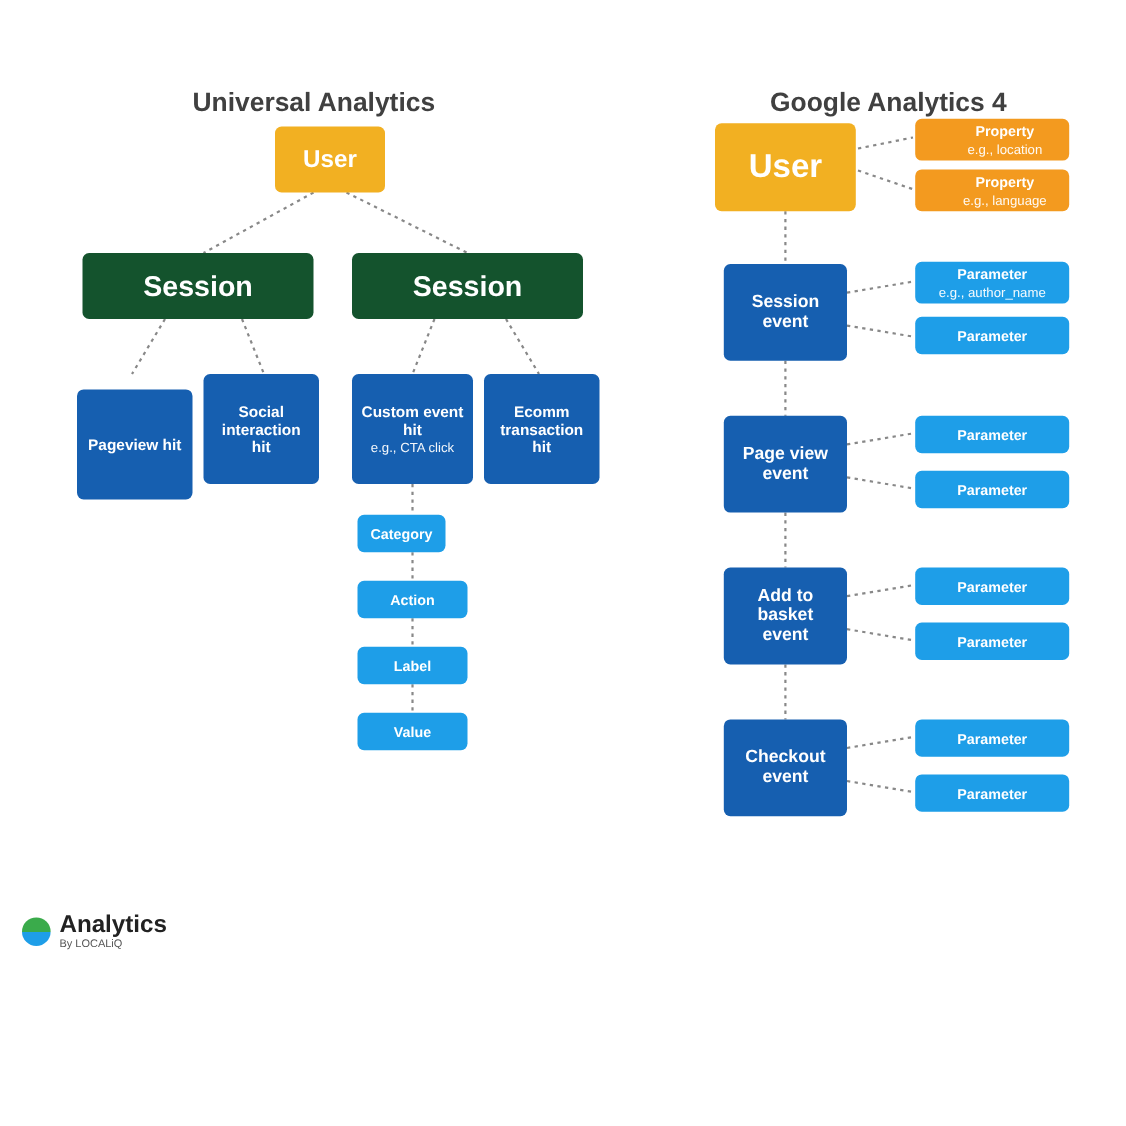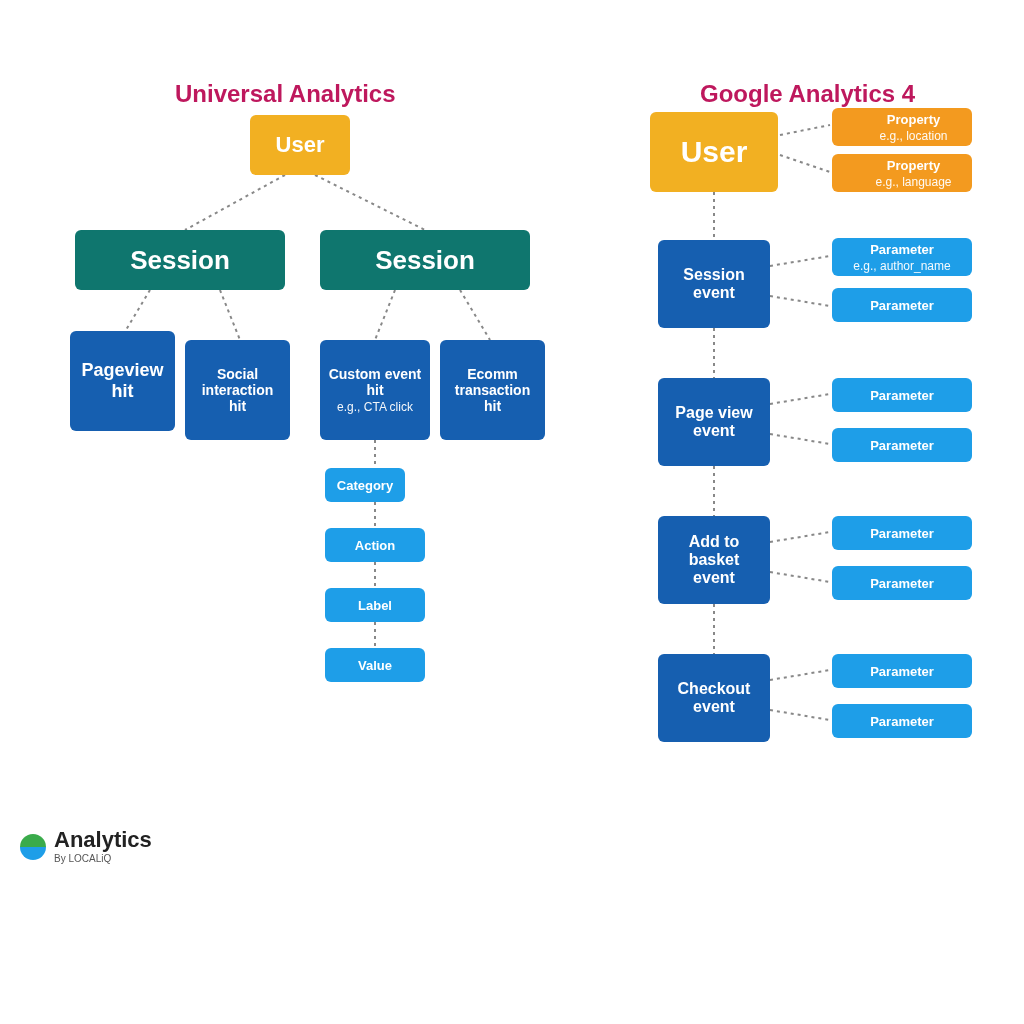--- a/index.html
+++ b/index.html
@@ -13,21 +13,21 @@
     overflow: hidden;
   }
   .canvas {
     position: relative;
     width: 1024px;
     height: 1024px;
   }
   .title {
     position: absolute;
     font-weight: 700;
-    color: #be185d;
+    color: #404040;
     font-size: 24px;
   }
   .box {
     position: absolute;
     border-radius: 6px;
     color: #fff;
     display: flex;
     flex-direction: column;
     align-items: center;
     justify-content: center;
@@ -37,21 +37,21 @@
     padding: 6px 8px;
   }
   .box .sub {
     font-weight: 400;
     font-size: 12px;
     opacity: 0.95;
     margin-top: 2px;
   }
   .yellow { background: #f2b022; }
   .orange { background: #f39a1f; padding-left: 31px; }
-  .green  { background: #0f766e; }
+  .green  { background: #14532d; }
   .dblue  { background: #165fb0; }
   .lblue  { background: #1e9ee8; }
   svg.connectors {
     position: absolute;
     left: 0; top: 0;
     width: 1024px; height: 1024px;
     pointer-events: none;
   }
   svg line {
     stroke: #888;
@@ -122,21 +122,21 @@
     <span>User</span>
   </div>
 
   <div class="box green" style="left:75px; top:230px; width:210px; height:60px; font-size:26px;">
     <span>Session</span>
   </div>
   <div class="box green" style="left:320px; top:230px; width:210px; height:60px; font-size:26px;">
     <span>Session</span>
   </div>
 
-  <div class="box dblue" style="left:70px; top:331px; width:105px; height:100px; font-size:18px;">
+  <div class="box dblue" style="left:70px; top:354px; width:105px; height:100px; font-size:14px;">
     <span>Pageview hit</span>
   </div>
   <div class="box dblue" style="left:185px; top:340px; width:105px; height:100px; font-size:14px;">
     <span>Social interaction hit</span>
   </div>
   <div class="box dblue" style="left:320px; top:340px; width:110px; height:100px; font-size:14px;">
     <span>Custom event hit</span>
     <span class="sub">e.g., CTA click</span>
   </div>
   <div class="box dblue" style="left:440px; top:340px; width:105px; height:100px; font-size:14px;">

